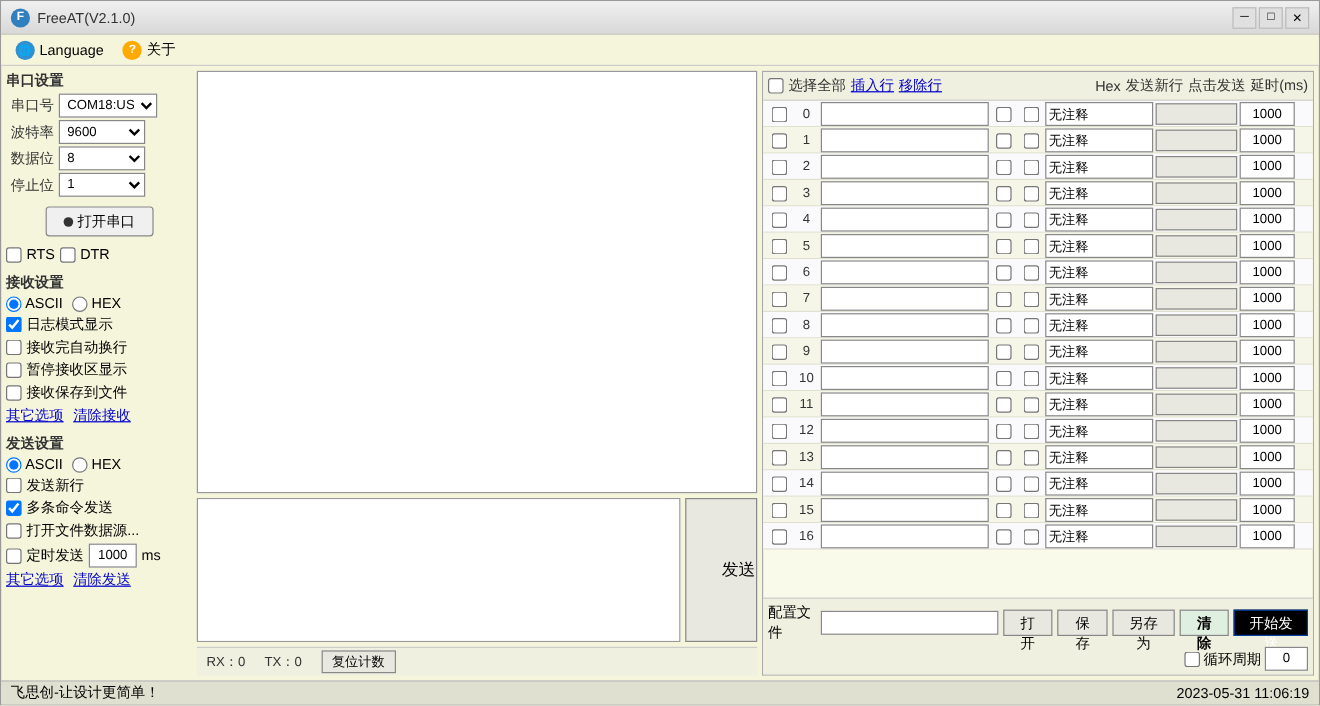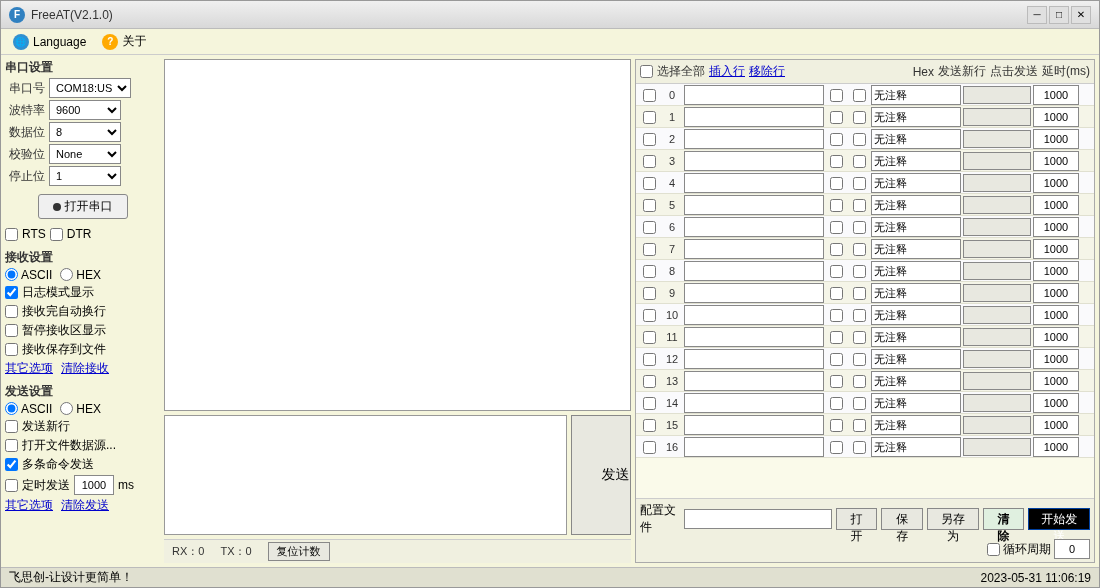--- a/index.html
+++ b/index.html
@@ -148,21 +148,21 @@
       gap: 4px;
       margin-bottom: 2px;
     }
     .checkbox-row input[type="checkbox"] { width: 13px; height: 13px; }
     .radio-row {
       display: flex;
       align-items: center;
       gap: 8px;
       margin-bottom: 2px;
     }
-    .radio-row label { display: flex; align-items: flex-start; gap: 3px; }
+    .radio-row label { display: flex; align-items: center; gap: 3px; }
     .link-text {
       color: #0000cc;
       text-decoration: underline;
       cursor: pointer;
       font-size: 12px;
     }
     .link-row {
       display: flex; gap: 8px; margin-top: 2px;
     }
     .middle-panel {
@@ -427,26 +427,20 @@
         <div class="form-row">
           <span class="form-label">波特率</span>
           <select class="small-select">
             <option>9600</option>
           </select>
         </div>
         <div class="form-row">
           <span class="form-label">数据位</span>
           <select class="small-select">
             <option>8</option>
-          </select>
-        </div>
-        <div class="form-row">
-          <span class="form-label">校验位</span>
-          <select class="small-select">
-            <option>None</option>
           </select>
         </div>
         <div class="form-row">
           <span class="form-label">停止位</span>
           <select class="small-select">
             <option>1</option>
           </select>
         </div>
         <div style="display:flex; justify-content:center; margin:4px 0;">
           <button class="open-btn">
@@ -506,26 +500,26 @@
           <label>
               <input type="radio" name="send" style=""> 
               <span>HEX</span>
             </label>
         </div>
         <div class="checkbox-row">
           <input type="checkbox" style="">
           <span>发送新行</span>
         </div>
         <div class="checkbox-row">
+          <input type="checkbox" checked="" style="">
+          <span>多条命令发送</span>
+        </div>
+        <div class="checkbox-row">
           <input type="checkbox" style="">
           <span>打开文件数据源...</span>
-        </div>
-        <div class="checkbox-row">
-          <input type="checkbox" checked="" style="">
-          <span>多条命令发送</span>
         </div>
         <div class="timed-row checkbox-row">
           <input type="checkbox" style="">
           <span>定时发送</span>
           <input type="text" class="timed-input" value="1000" style="">
           <span>ms</span>
         </div>
         <div class="link-row">
           <span class="link-text">其它选项</span>
           <span class="link-text">清除发送</span>

